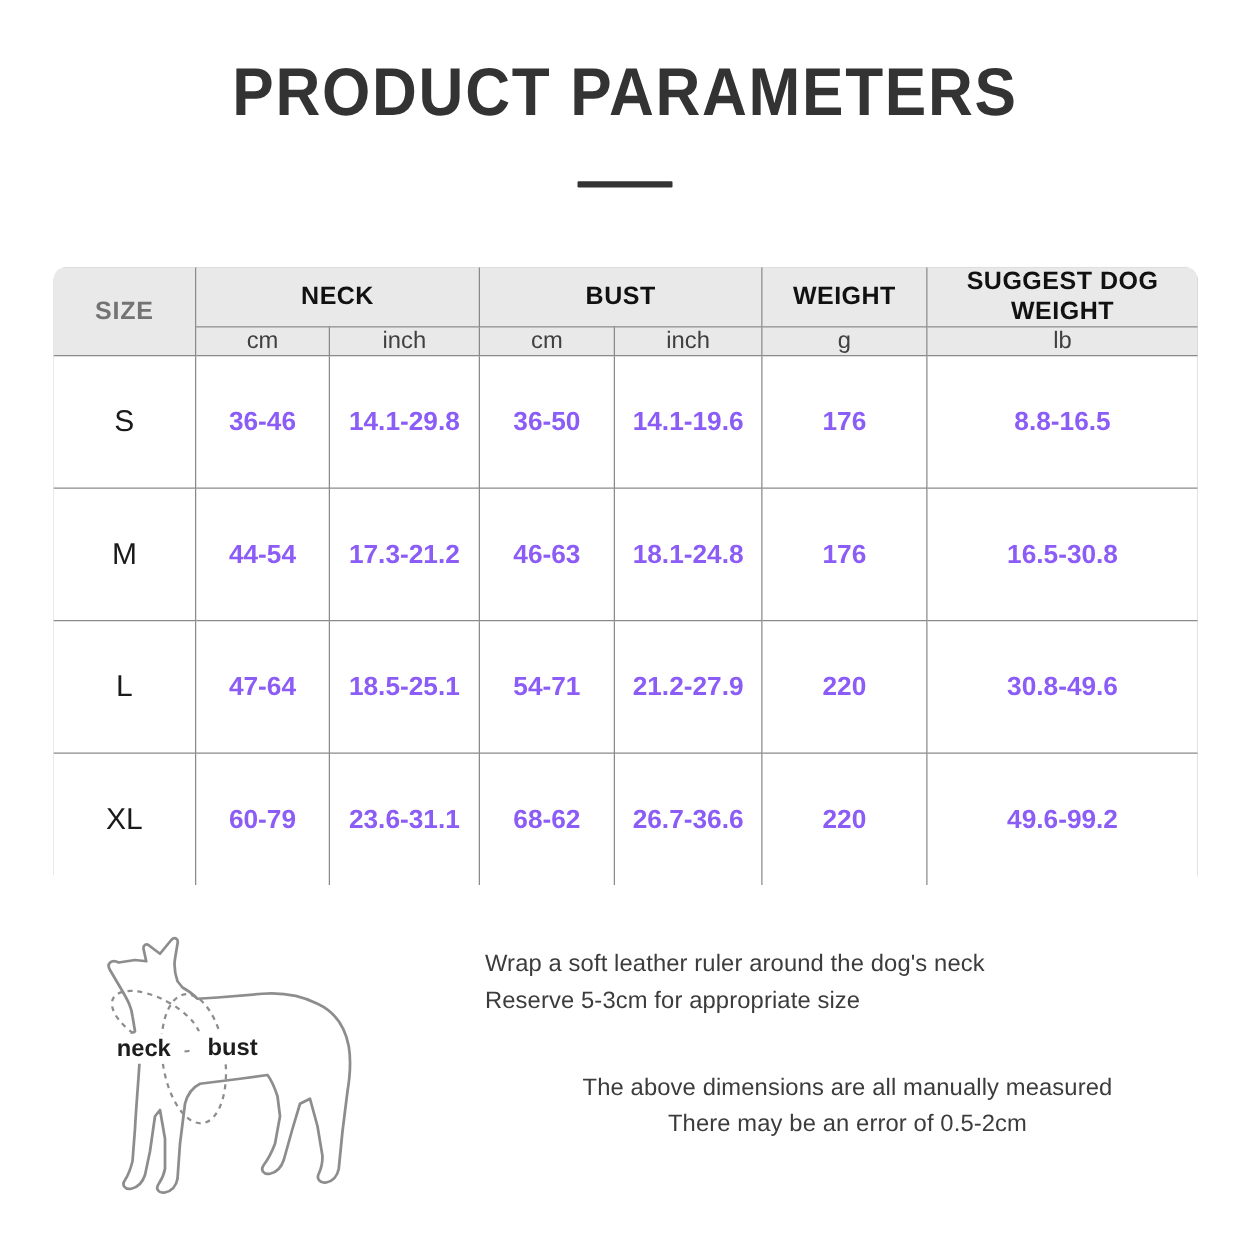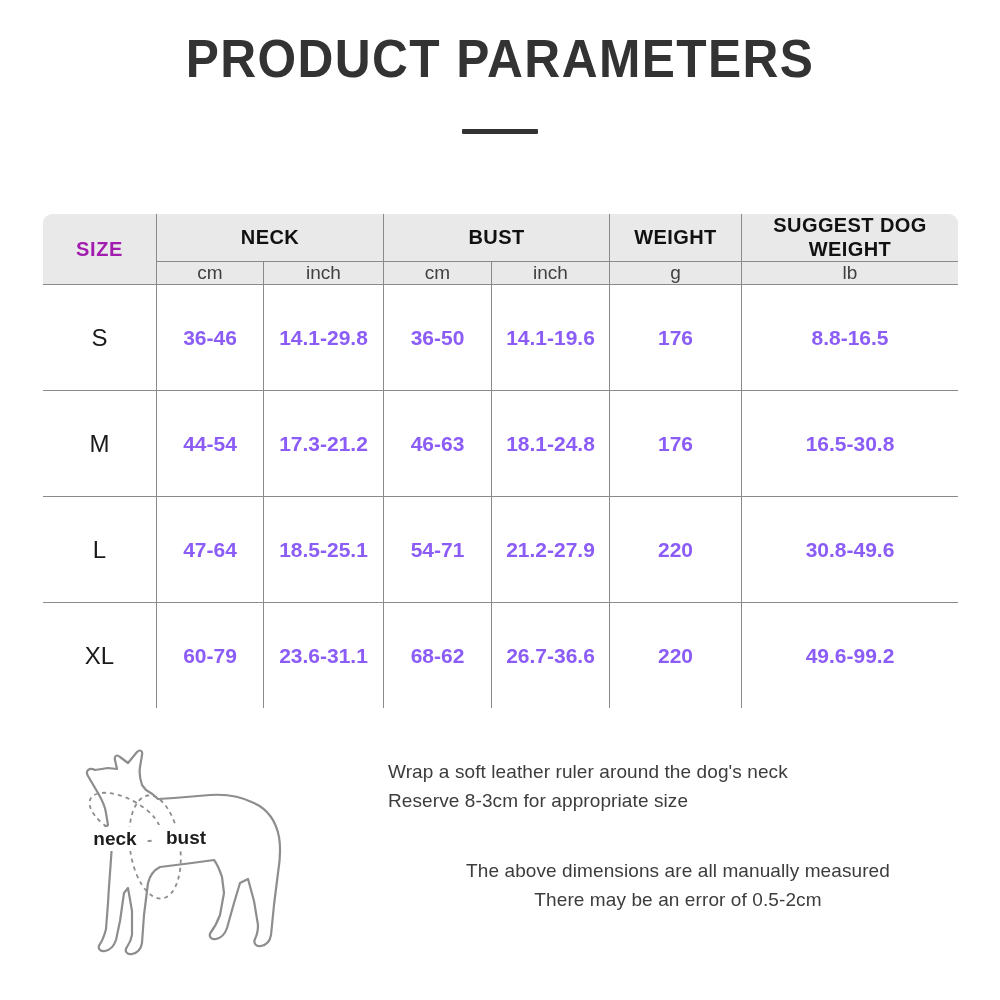--- a/index.html
+++ b/index.html
@@ -13,21 +13,21 @@
     height: 1000px;
     font-family: "Liberation Sans", sans-serif;
     color: #2e2e2e;
     overflow: hidden;
     position: relative;
   }
 
   
   .title-block {
     text-align: center;
-    padding-top: 30px;
+    padding-top: 46px;
   }
   .page-title {
     font-size: 54px;
     font-weight: bold;
     letter-spacing: 1.5px;
     color: #333333;
     line-height: 1.05;
     margin: 0;
     transform: scaleX(0.92);
   }
@@ -69,21 +69,21 @@
     font-weight: bold;
     font-size: 20px;
     color: #111111;
     letter-spacing: 0.4px;
     line-height: 1.18;
   }
   .hdr-size {
     background: #e9e9e9;
     font-weight: bold;
     font-size: 20px;
-    color: #a21caf;
+    color: #737373;
     letter-spacing: 0.6px;
   }
   .unit {
     background: #e9e9e9;
     font-size: 19px;
     color: #404040;
     font-weight: normal;
   }
   
   .size-cell {
@@ -296,21 +296,21 @@
       <rect x="92" y="82" width="62" height="26" fill="#ffffff"></rect>
 
       <text class="dog-label" x="53" y="102" text-anchor="middle">neck</text>
       <text class="dog-label" x="124" y="101" text-anchor="middle">bust</text>
     </svg>
   </div>
 
   <div class="notes">
     <p class="note-p">
       <span class="note-line">Wrap a soft leather ruler around the dog's neck</span>
-      <span class="note-line">Reserve 8-3cm for appropriate size</span>
+      <span class="note-line">Reserve 5-3cm for appropriate size</span>
     </p>
     <p class="note-p">
       <span class="note-line">The above dimensions are all manually measured</span>
       <span class="note-line">There may be an error of 0.5-2cm</span>
     </p>
   </div>
 
 </div>
 
 </body></html>

